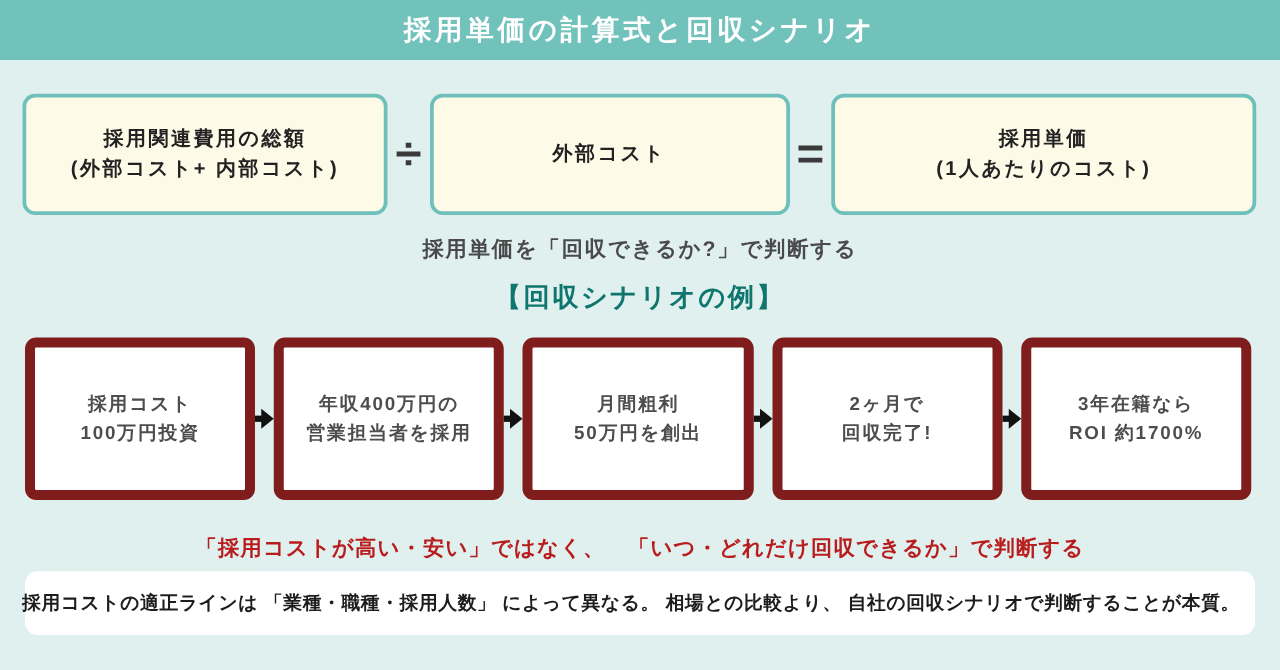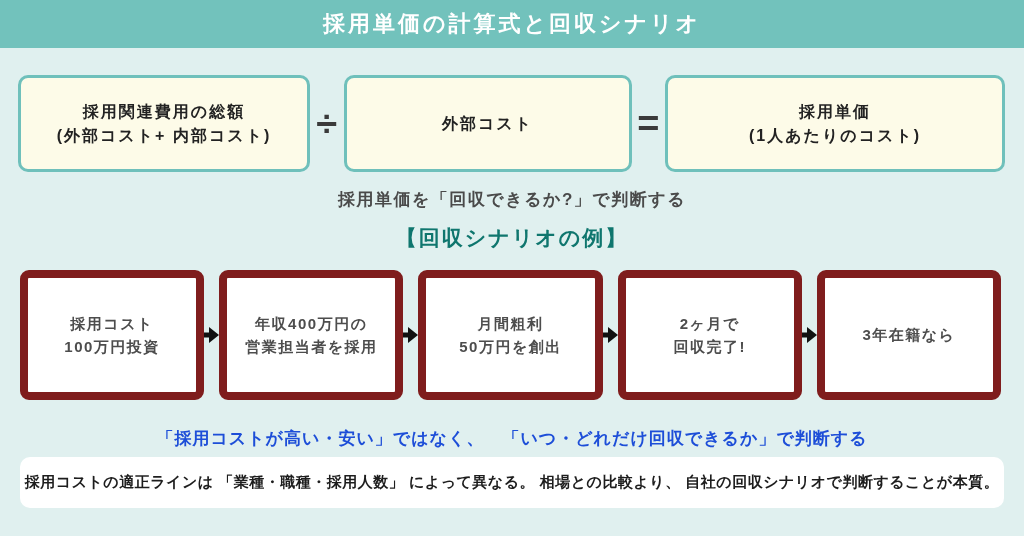--- a/index.html
+++ b/index.html
@@ -85,26 +85,26 @@
     content: ""; position: absolute; left: 5px; top: 50%;
     transform: translateY(-50%);
     width: 0; height: 0;
     border-left: 10px solid #111111;
     border-top: 8px solid transparent;
     border-bottom: 8px solid transparent;
   }
   
   .highlight-line {
     position: absolute; top: 427px; left: 0; right: 0;
-    text-align: center; color: #1d4ed8; font-size: 17px; font-weight: bold; letter-spacing: 1px;
+    text-align: center; color: #b91c1c; font-size: 17px; font-weight: bold; letter-spacing: 1px;
   }
   .note-box {
     position: absolute; top: 457px; left: 20px; width: 984px; height: 51px;
     background: #ffffff; border-radius: 10px;
-    display: flex; align-items: center; justify-content: center;
+    display: flex; align-items: center; justify-content: flex-end;
     padding: 0 12px;
   }
   .note-box .note-text {
     color: #1d1d1d; font-size: 15px; font-weight: bold; letter-spacing: 0.5px;
     text-align: center; white-space: nowrap;
   }
 </style>
 </head>
 <body>
 
@@ -162,20 +162,21 @@
     </div>
     <div class="step-box">
       <div class="bline">2ヶ月で</div>
       <div class="bline">回収完了!</div>
     </div>
     <div class="arrow-cell">
       <span class="step-arrow"></span>
     </div>
     <div class="step-box">
       <div class="bline">3年在籍なら</div>
+      <div class="bline">ROI 約1700%</div>
     </div>
   </div>
 
   <div class="highlight-line">「採用コストが高い・安い」ではなく、　「いつ・どれだけ回収できるか」で判断する</div>
 
   <div class="note-box">
     <div class="note-text">採用コストの適正ラインは 「業種・職種・採用人数」 によって異なる。 相場との比較より、 自社の回収シナリオで判断することが本質。</div>
   </div>
 
 </div>

